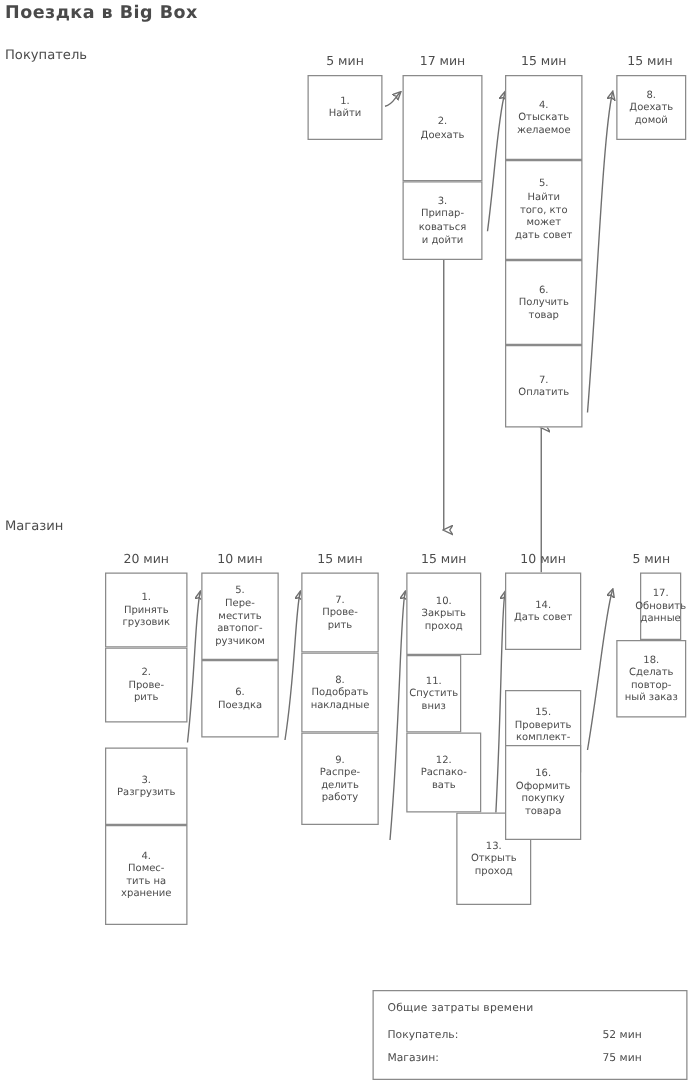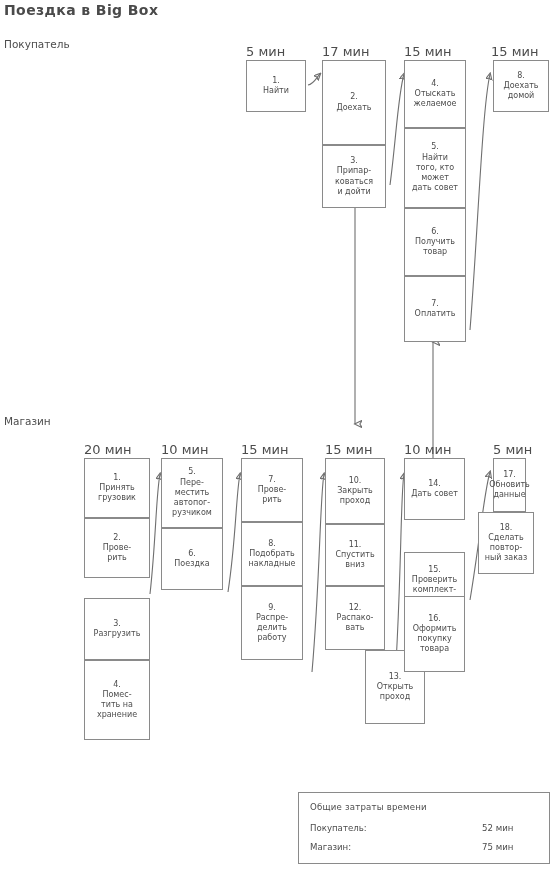--- a/index.html
+++ b/index.html
@@ -12,22 +12,22 @@
 
   .title{
     position:absolute;left:4px;top:2px;
     font-size:14px;font-weight:bold;color:#4a4a4a;
     letter-spacing:0.4px;white-space:nowrap;
   }
   .lane-label{
     position:absolute;font-size:10.5px;color:#4c4c4c;white-space:nowrap;
   }
   .time-label{
-    position:absolute;font-size:13px;color:#4c4c4c;
-    white-space:nowrap;
+    position:absolute;font-size:10px;color:#4c4c4c;
+    text-align:center;white-space:nowrap;
   }
   .box{
     position:absolute;box-sizing:border-box;
     border:1px solid #8a8a8a;
     background:#ffffff;
     display:flex;align-items:center;justify-content:center;
     text-align:center;
     font-size:8px;line-height:1.28;
     color:#4c4c4c;
     padding:2px 3px;
@@ -211,21 +211,21 @@
         <span class="txt">Распре-<br>делить<br>работу</span>
       </span>
   </div>
 
   <div class="box" style="left:325px;top:458px;width:60px;height:66px;text-align:center;">
     <span>
         <span class="num">10.</span>
         <span class="txt">Закрыть<br>проход</span>
       </span>
   </div>
-  <div class="box" style="left:325px;top:524px;width:60px;height:62px;">
+  <div class="box" style="left:325px;top:524px;width:44px;height:62px;">
     <span>
         <span class="num">11.</span>
         <span class="txt">Спустить<br>вниз</span>
       </span>
   </div>
   <div class="box" style="left:325px;top:586px;width:60px;height:64px;">
     <span>
         <span class="num">12.</span>
         <span class="txt">Распако-<br>вать</span>
       </span>
@@ -249,27 +249,27 @@
         <span class="txt">Проверить<br>комплект-<br>ность</span>
       </span>
   </div>
   <div class="box" style="left:404px;top:596px;width:61px;height:76px;">
     <span>
         <span class="num">16.</span>
         <span class="txt">Оформить<br>покупку<br>товара</span>
       </span>
   </div>
 
-  <div class="box" style="left:493px;top:458px;width:33px;height:54px;">
+  <div class="box" style="left:512px;top:458px;width:33px;height:54px;">
     <span>
         <span class="num">17.</span>
         <span class="txt">Обновить<br>данные</span>
       </span>
   </div>
-  <div class="box" style="left:478px;top:512px;width:56px;height:62px;">
+  <div class="box" style="left:493px;top:512px;width:56px;height:62px;">
     <span>
         <span class="num">18.</span>
         <span class="txt">Сделать<br>повтор-<br>ный заказ</span>
       </span>
   </div>
 
   <div class="summary">
     <div class="shead">Общие затраты времени</div>
     <div class="srow">
       <span class="slabel">Покупатель:</span>

